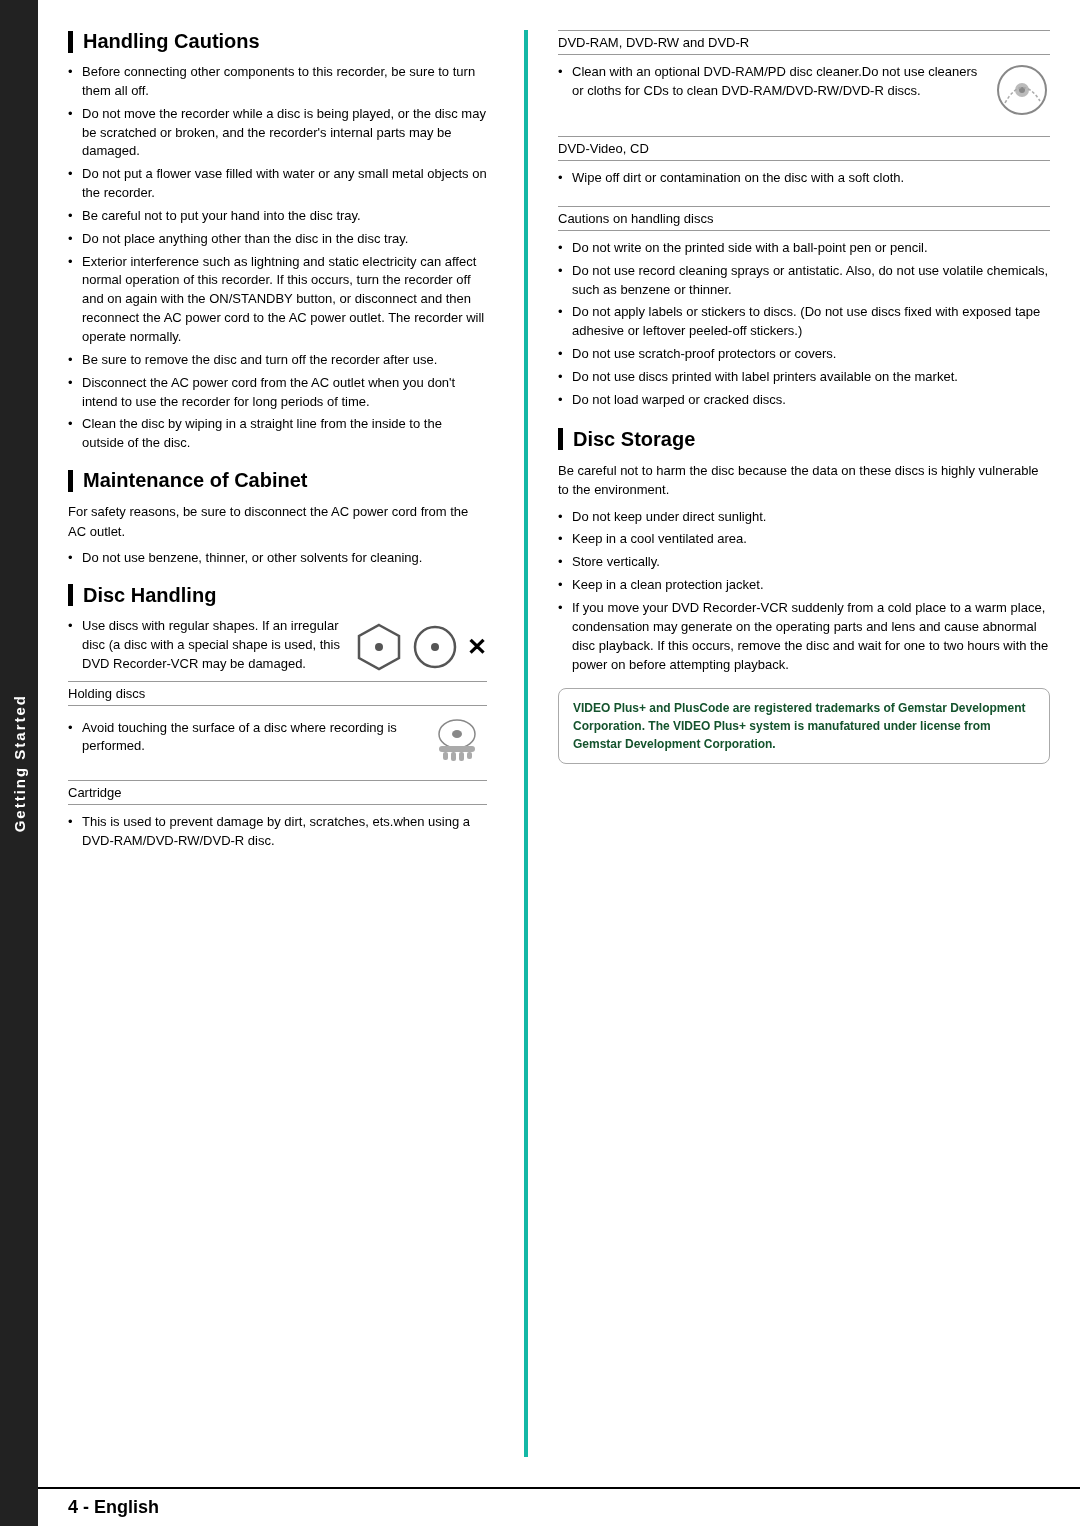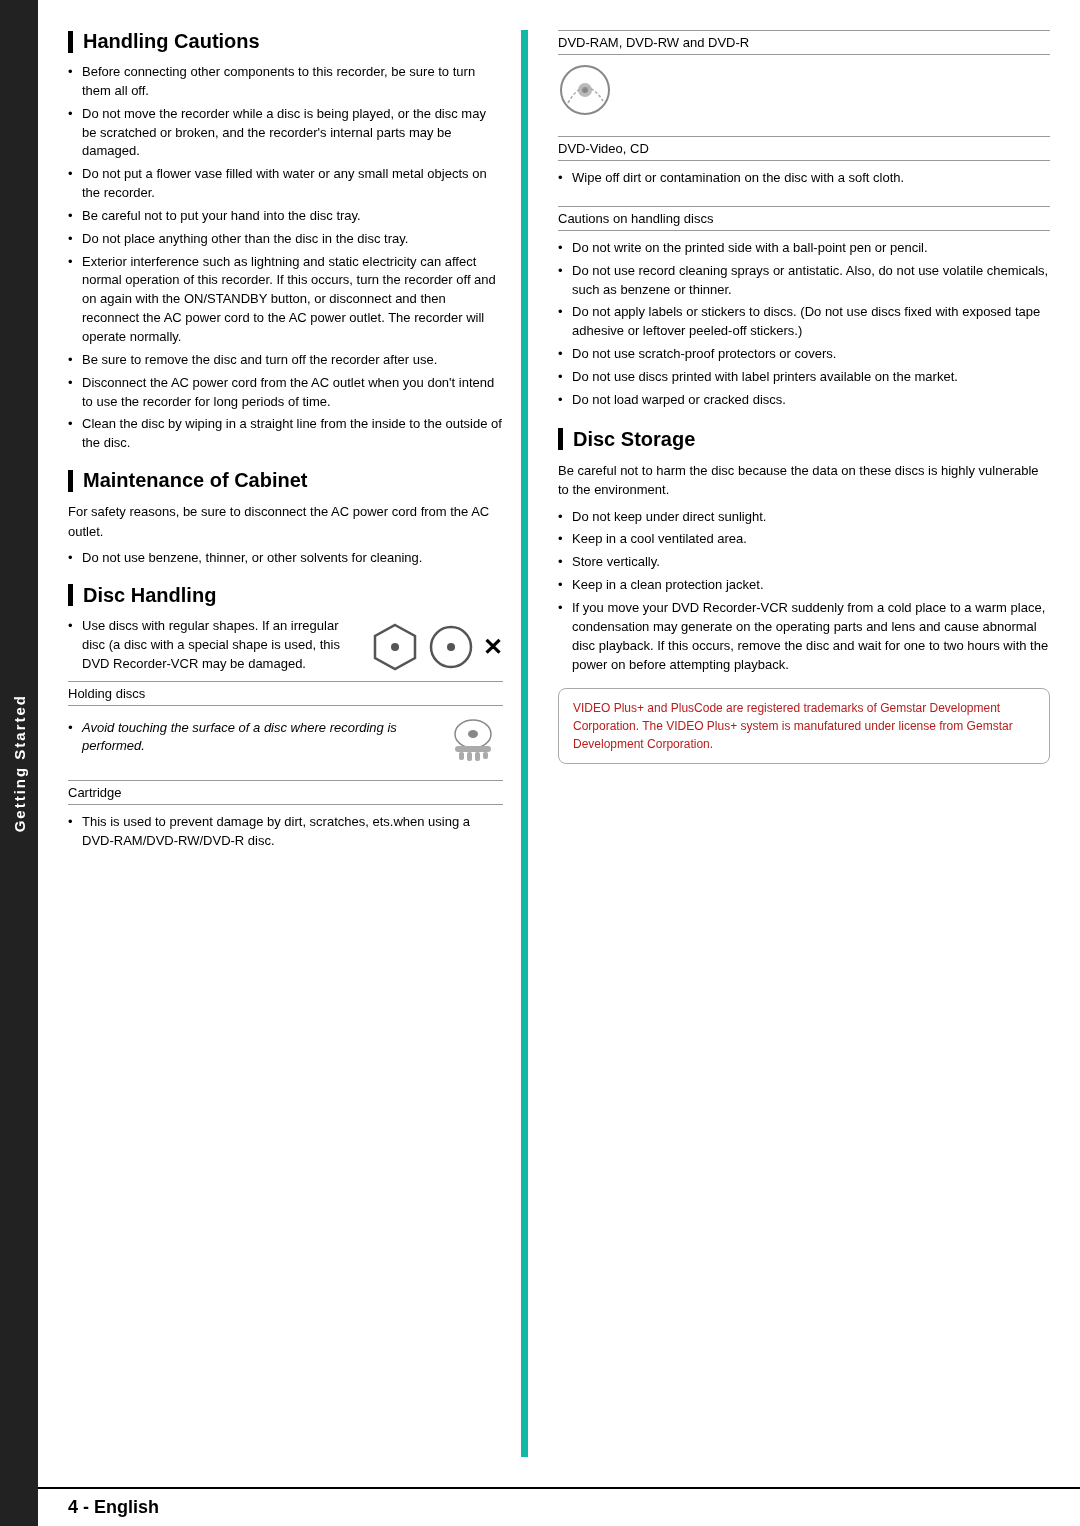--- a/index.html
+++ b/index.html
@@ -42,22 +42,22 @@
     .content-area {
       margin-left: 38px;
       padding: 30px 30px 30px 30px;
       display: flex;
       flex-direction: row;
       gap: 0;
       flex: 1;
     }
     .left-column {
       flex: 0 0 460px;
-      padding-right: 18px;
-      border-right: 7px solid #14b8a6;
+      padding-right: 37px;
+      border-right: 4px solid #14b8a6;
     }
     .right-column {
       flex: 1;
       padding-left: 30px;
     }
     .section-title {
       font-size: 20px;
       font-weight: bold;
       margin-bottom: 10px;
       display: flex;
@@ -114,21 +114,20 @@
       width: 44px;
       height: 44px;
     }
     .x-mark {
       font-size: 24px;
       font-weight: bold;
     }
     .holding-discs-row {
       display: flex;
       align-items: center;
-      font-style: italic;
     }
     .hand-icon {
       width: 60px;
       height: 50px;
       flex-shrink: 0;
     }
     .cartridge-section {
       margin-top: 10px;
     }
     .footer-bar {
@@ -142,21 +141,22 @@
       font-size: 18px;
       font-weight: bold;
     }
     .trademark-box {
       border: 1px solid #aaa;
       border-radius: 8px;
       padding: 10px 14px;
       margin-top: 14px;
       font-size: 12px;
       line-height: 1.5;
-      color: #b91c1c;
+      color: #14532d;
+      font-weight: bold;
     }
     .dvd-ram-row {
       display: flex;
       align-items: flex-start;
       gap: 10px;
     }
     .dvd-cleaner-icon {
       flex-shrink: 0;
       width: 55px;
       height: 55px;
@@ -265,20 +265,23 @@
         </div>
       </div>
 
     </div>
 
     <div class="right-column">
 
       <div class="section-block section-gap">
         <div class="subsection-title">DVD-RAM, DVD-RW and DVD-R</div>
         <div class="dvd-ram-row">
+          <ul class="bullet-list" style="flex:1; margin-bottom:0;">
+            <li>Clean with an optional DVD-RAM/PD disc cleaner.Do not use cleaners or cloths for CDs to clean DVD-RAM/DVD-RW/DVD-R discs.</li>
+          </ul>
 
           <svg class="dvd-cleaner-icon" viewBox="0 0 55 55">
             <circle cx="27" cy="27" r="24" fill="none" stroke="#888" stroke-width="2"></circle>
             <circle cx="27" cy="27" r="7" fill="#bbb"></circle>
             <circle cx="27" cy="27" r="3" fill="#888"></circle>
 
             <path d="M10 40 Q27 10 45 38" fill="none" stroke="#aaa" stroke-width="1.5" stroke-dasharray="3,2"></path>
           </svg>
         </div>
       </div>

